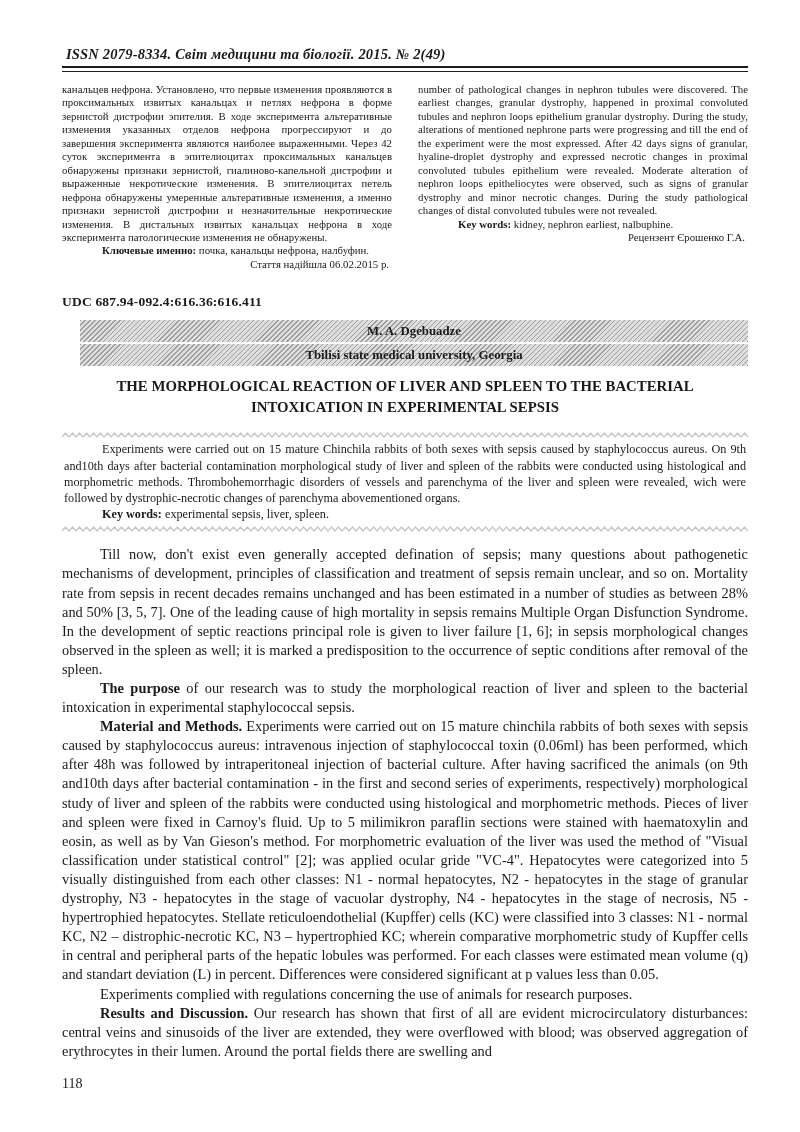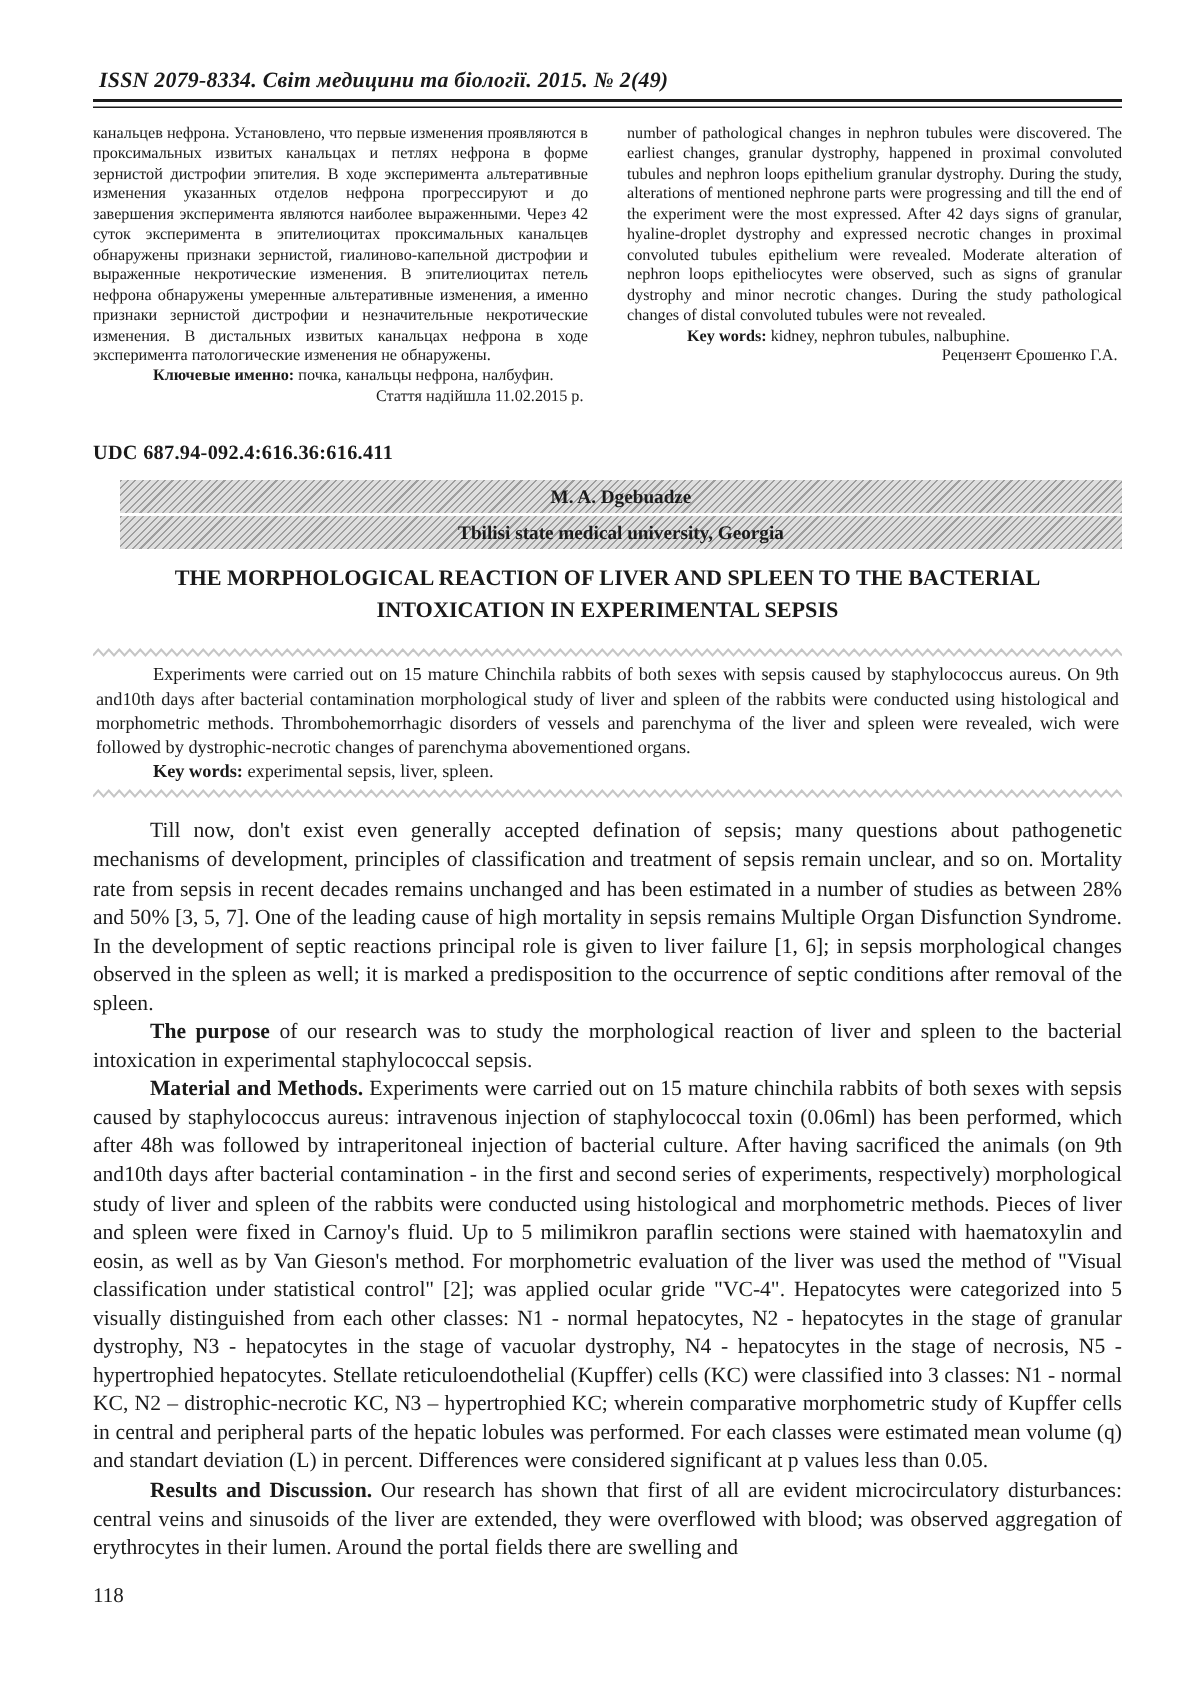--- a/index.html
+++ b/index.html
@@ -48,25 +48,25 @@
 <div class="page">
   <div class="content">
 
     <div class="issn">ISSN 2079-8334. Світ медицини та біології. 2015. № 2(49)</div>
     <div class="double-rule"></div>
 
     <div class="columns">
       <div class="col">
         <p>канальцев нефрона. Установлено, что первые изменения проявляются в проксимальных извитых канальцах и петлях нефрона в форме зернистой дистрофии эпителия. В ходе эксперимента альтеративные изменения указанных отделов нефрона прогрессируют и до завершения эксперимента являются наиболее выраженными. Через 42 суток эксперимента в эпителиоцитах проксимальных канальцев обнаружены признаки зернистой, гиалиново-капельной дистрофии и выраженные некротические изменения. В эпителиоцитах петель нефрона обнаружены умеренные альтеративные изменения, а именно признаки зернистой дистрофии и незначительные некротические изменения. В дистальных извитых канальцах нефрона в ходе эксперимента патологические изменения не обнаружены.</p>
         <p class="kw-line"><b class="lead">Ключевые именно:</b><span> почка, канальцы нефрона, налбуфин.</span></p>
-        <p class="right-line">Стаття надійшла 11.02.2015 р.</p>
+        <p class="right-line">Стаття надійшла 06.02.2015 р.</p>
       </div>
       <div class="col">
         <p>number of pathological changes in nephron tubules were discovered. The earliest changes, granular dystrophy, happened in proximal convoluted tubules and nephron loops epithelium granular dystrophy. During the study, alterations of mentioned nephrone parts were progressing and till the end of the experiment were the most expressed. After 42 days signs of granular, hyaline-droplet dystrophy and expressed necrotic changes in proximal convoluted tubules epithelium were revealed. Moderate alteration of nephron loops epitheliocytes were observed, such as signs of granular dystrophy and minor necrotic changes. During the study pathological changes of distal convoluted tubules were not revealed.</p>
-        <p class="kw-line"><b class="lead">Key words:</b><span> kidney, nephron tubules, nalbuphine.</span></p>
+        <p class="kw-line"><b class="lead">Key words:</b><span> kidney, nephron earliest, nalbuphine.</span></p>
         <p class="right-line">Рецензент Єрошенко Г.А.</p>
       </div>
     </div>
 
     <div class="udc">UDC 687.94-092.4:616.36:616.411</div>
 
     <div class="author-block">
       <div class="hatch">M. A. Dgebuadze</div>
       <div class="hatch">Tbilisi state medical university, Georgia</div>
     </div>
@@ -83,19 +83,20 @@
       </div>
       <svg class="zigzag" width="686" height="8">
           <path fill="none" stroke="#c6c6c6" stroke-width="1.4" d="M0 6 l3.5 -4 l3.5 4 l3.5 -4 l3.5 4 l3.5 -4 l3.5 4 l3.5 -4 l3.5 4 l3.5 -4 l3.5 4 l3.5 -4 l3.5 4 l3.5 -4 l3.5 4 l3.5 -4 l3.5 4 l3.5 -4 l3.5 4 l3.5 -4 l3.5 4 l3.5 -4 l3.5 4 l3.5 -4 l3.5 4 l3.5 -4 l3.5 4 l3.5 -4 l3.5 4 l3.5 -4 l3.5 4 l3.5 -4 l3.5 4 l3.5 -4 l3.5 4 l3.5 -4 l3.5 4 l3.5 -4 l3.5 4 l3.5 -4 l3.5 4 l3.5 -4 l3.5 4 l3.5 -4 l3.5 4 l3.5 -4 l3.5 4 l3.5 -4 l3.5 4 l3.5 -4 l3.5 4 l3.5 -4 l3.5 4 l3.5 -4 l3.5 4 l3.5 -4 l3.5 4 l3.5 -4 l3.5 4 l3.5 -4 l3.5 4 l3.5 -4 l3.5 4 l3.5 -4 l3.5 4 l3.5 -4 l3.5 4 l3.5 -4 l3.5 4 l3.5 -4 l3.5 4 l3.5 -4 l3.5 4 l3.5 -4 l3.5 4 l3.5 -4 l3.5 4 l3.5 -4 l3.5 4 l3.5 -4 l3.5 4 l3.5 -4 l3.5 4 l3.5 -4 l3.5 4 l3.5 -4 l3.5 4 l3.5 -4 l3.5 4 l3.5 -4 l3.5 4 l3.5 -4 l3.5 4 l3.5 -4 l3.5 4 l3.5 -4 l3.5 4 l3.5 -4 l3.5 4 l3.5 -4 l3.5 4 l3.5 -4 l3.5 4 l3.5 -4 l3.5 4 l3.5 -4 l3.5 4 l3.5 -4 l3.5 4 l3.5 -4 l3.5 4 l3.5 -4 l3.5 4 l3.5 -4 l3.5 4 l3.5 -4 l3.5 4 l3.5 -4 l3.5 4 l3.5 -4 l3.5 4 l3.5 -4 l3.5 4 l3.5 -4 l3.5 4 l3.5 -4 l3.5 4 l3.5 -4 l3.5 4 l3.5 -4 l3.5 4 l3.5 -4 l3.5 4 l3.5 -4 l3.5 4 l3.5 -4 l3.5 4 l3.5 -4 l3.5 4 l3.5 -4 l3.5 4 l3.5 -4 l3.5 4 l3.5 -4 l3.5 4 l3.5 -4 l3.5 4 l3.5 -4 l3.5 4 l3.5 -4 l3.5 4 l3.5 -4 l3.5 4 l3.5 -4 l3.5 4 l3.5 -4 l3.5 4 l3.5 -4 l3.5 4 l3.5 -4 l3.5 4 l3.5 -4 l3.5 4 l3.5 -4 l3.5 4 l3.5 -4 l3.5 4 l3.5 -4 l3.5 4 l3.5 -4 l3.5 4 l3.5 -4 l3.5 4 l3.5 -4 l3.5 4 l3.5 -4 l3.5 4 l3.5 -4 l3.5 4 l3.5 -4 l3.5 4 l3.5 -4 l3.5 4 l3.5 -4 l3.5 4 l3.5 -4 l3.5 4 l3.5 -4 l3.5 4 l3.5 -4 l3.5 4 l3.5 -4 l3.5 4 l3.5 -4 l3.5 4 l3.5 -4 l3.5 4"></path>
         </svg>
     </div>
 
     <div class="main-body">
       <p><span>Till now, don't exist even generally accepted defination of sepsis; many questions about pathogenetic mechanisms of development, principles of classification and treatment of sepsis remain unclear, and so on. Mortality rate from sepsis in recent decades remains unchanged and has been estimated in a number of studies as between 28% and 50% [3, 5, 7]. One of the leading cause of high mortality in sepsis remains Multiple Organ Disfunction Syndrome. In the development of septic reactions principal role is given to liver failure [1, 6]; in sepsis morphological changes observed in the spleen as well; it is marked a predisposition to the occurrence of septic conditions after removal of the spleen.</span></p>
       <p><b class="lead">The purpose</b><span> of our research was to study the morphological reaction of liver and spleen to the bacterial intoxication in experimental staphylococcal sepsis.</span></p>
       <p><b class="lead">Material and Methods.</b><span> Experiments were carried out on 15 mature chinchila rabbits of both sexes with sepsis caused by staphylococcus aureus: intravenous injection of staphylococcal toxin (0.06ml) has been performed, which after 48h was followed by intraperitoneal injection of bacterial culture. After having sacrificed the animals (on 9th and10th days after bacterial contamination - in the first and second series of experiments, respectively) morphological study of liver and spleen of the rabbits were conducted using histological and morphometric methods. Pieces of liver and spleen were fixed in Carnoy's fluid. Up to 5 milimikron paraflin sections were stained with haematoxylin and eosin, as well as by Van Gieson's method. For morphometric evaluation of the liver was used the method of "Visual classification under statistical control" [2]; was applied ocular gride "VC-4". Hepatocytes were categorized into 5 visually distinguished from each other classes: N1 - normal hepatocytes, N2 - hepatocytes in the stage of granular dystrophy, N3 - hepatocytes in the stage of vacuolar dystrophy, N4 - hepatocytes in the stage of necrosis, N5 - hypertrophied hepatocytes. Stellate reticuloendothelial (Kupffer) cells (KC) were classified into 3 classes: N1 - normal KC, N2 – distrophic-necrotic KC, N3 – hypertrophied KC; wherein comparative morphometric study of Kupffer cells in central and peripheral parts of the hepatic lobules was performed. For each classes were estimated mean volume (q) and standart deviation (L) in percent. Differences were considered significant at p values less than 0.05.</span></p>
+      <p><span>Experiments complied with regulations concerning the use of animals for research purposes.</span></p>
       <p><b class="lead">Results and Discussion.</b><span> Our research has shown that first of all are evident microcirculatory disturbances: central veins and sinusoids of the liver are extended, they were overflowed with blood; was observed aggregation of erythrocytes in their lumen. Around the portal fields there are swelling and</span></p>
     </div>
 
     <div class="page-number">118</div>
 
   </div>
 </div>
 
 </body></html>

